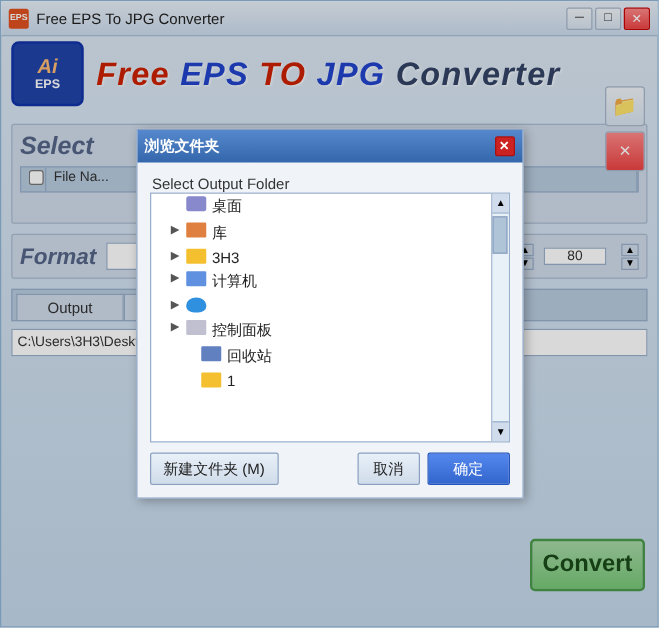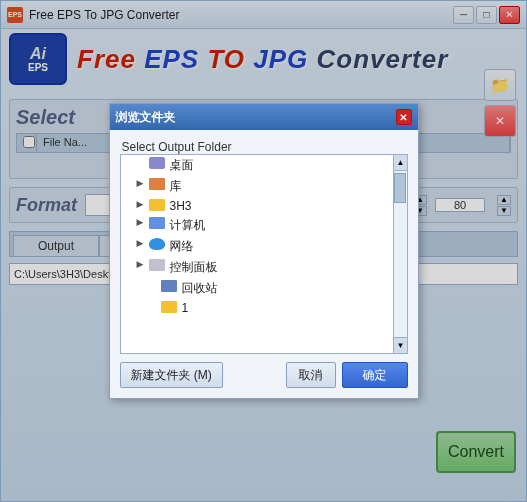--- a/index.html
+++ b/index.html
@@ -85,21 +85,21 @@
       border-radius: 6px;
       display: flex;
       flex-direction: column;
       align-items: center;
       justify-content: center;
       margin-right: 10px;
       position: relative;
       border: 2px solid #1133aa;
     }
     .logo-ai {
-      color: #e5e5e5;
+      color: #fdba74;
       font-size: 16px;
       font-weight: bold;
       font-style: italic;
       line-height: 1;
     }
     .logo-eps {
       color: white;
       font-size: 10px;
       font-weight: bold;
     }
@@ -224,28 +224,28 @@
       justify-content: center;
       font-size: 16px;
       border-radius: 3px;
     }
 
     
     .convert-btn {
       position: absolute;
       right: 10px;
       bottom: 28px;
-      width: 80px;
+      width: 92px;
       height: 42px;
       background: linear-gradient(180deg, #a8d8a8 0%, #78c878 100%);
       border: 2px solid #4a9a4a;
       border-radius: 4px;
       cursor: pointer;
-      font-size: 16px;
-      font-weight: normal;
+      font-size: 19px;
+      font-weight: bold;
       color: #1a4a1a;
       display: flex;
       align-items: center;
       justify-content: center;
     }
 
     
     .scroll-arrows {
       display: flex;
       flex-direction: column;
@@ -550,21 +550,20 @@
                 <div style="width:16px;height:12px;background:#6090e0;border-radius:1px;"></div>
               </div>
               <span class="item-label">计算机</span>
             </div>
 
             <div class="tree-item indent1">
               <span class="expander">▶</span>
               <div class="folder-icon">
                 <div style="width:16px;height:12px;background:#3090e0;border-radius:50% 50% 40% 40%;"></div>
               </div>
-              <span class="item-label">网络</span>
             </div>
 
             <div class="tree-item indent1">
               <span class="expander">▶</span>
               <div class="folder-icon">
                 <div style="width:16px;height:12px;background:#c0c0d0;border-radius:1px;"></div>
               </div>
               <span class="item-label">控制面板</span>
             </div>
 

